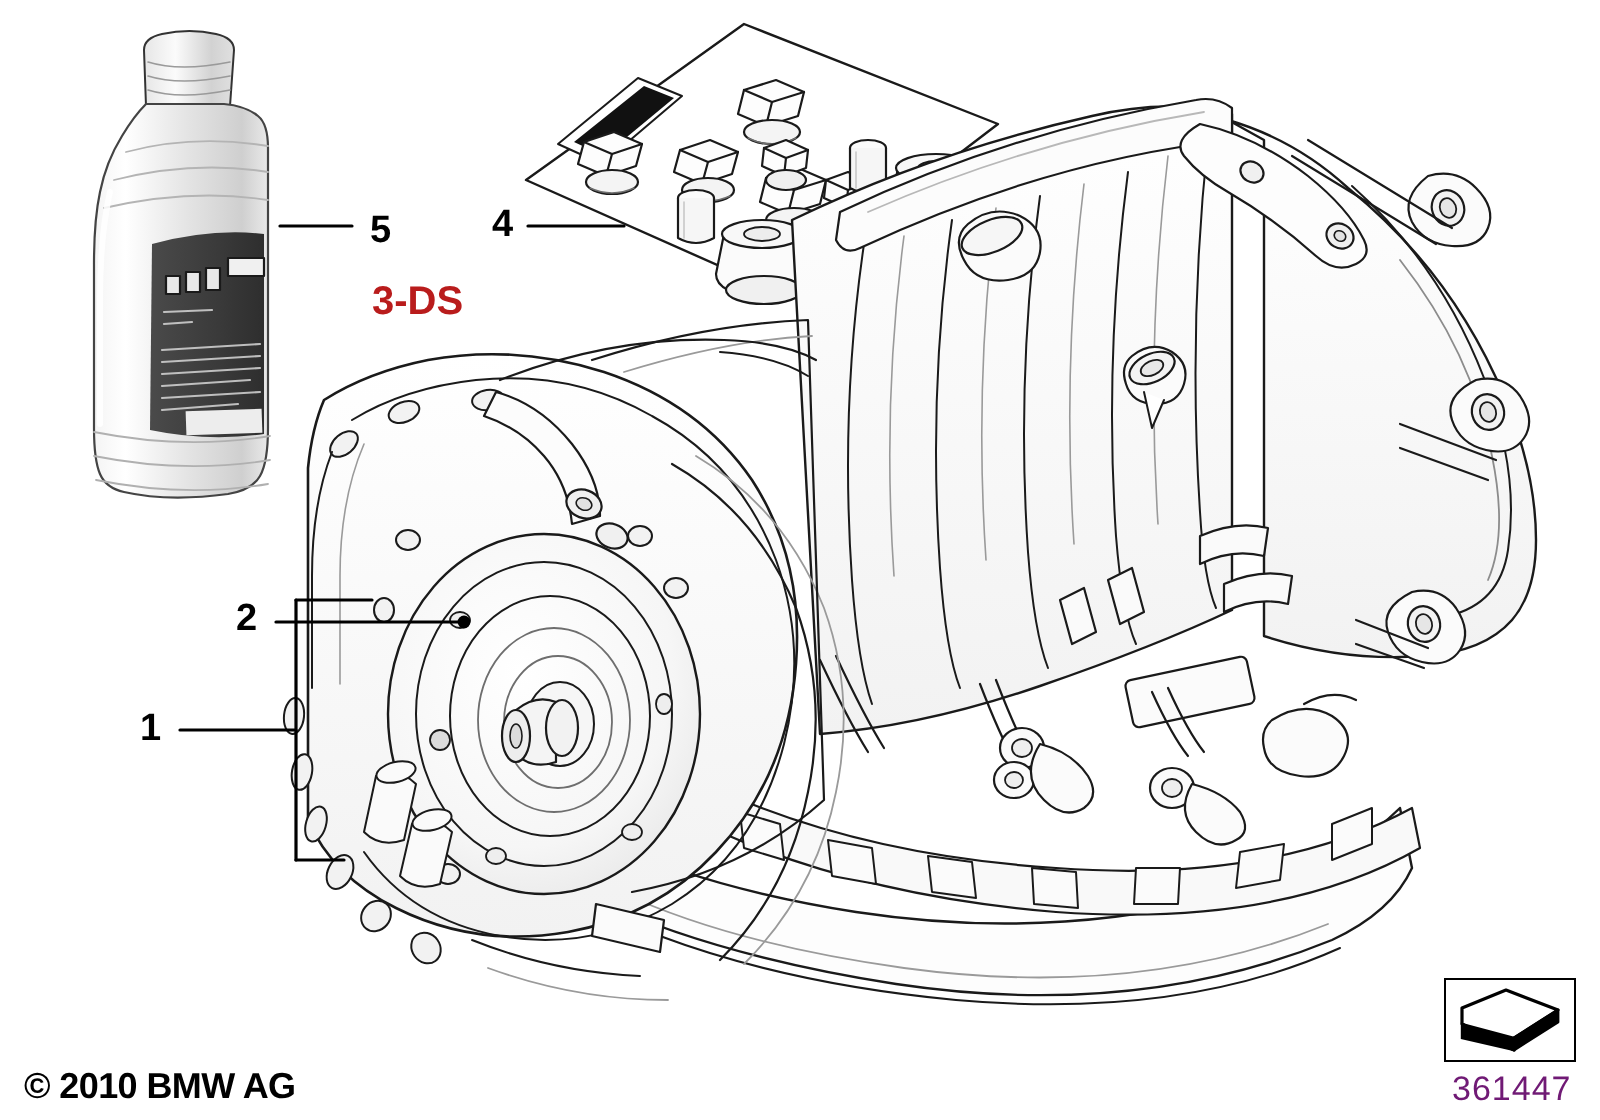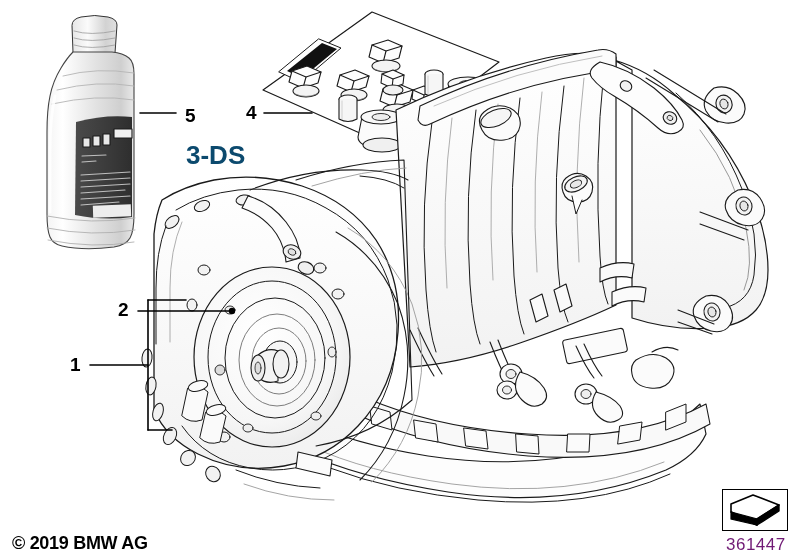--- a/index.html
+++ b/index.html
@@ -20,23 +20,23 @@
     font-size:19px;
     color:#000;
     line-height:1;
     letter-spacing:-0.5px;
   }
   #label-3ds{
     position:absolute;
     left:186px;top:140px;
     font-family:"Liberation Sans", sans-serif;
     font-weight:bold;
-    font-size:26px;
+    font-size:20px;
     letter-spacing:0px;
-    color:#0c4a6e;
+    color:#b91c1c;
   }
   #copyright{
     position:absolute;
     left:12px;top:533px;
     font-family:"Liberation Sans", sans-serif;
     font-weight:bold;
     font-size:18px;
     color:#000;
     letter-spacing:-0.3px;
     white-space:nowrap;
@@ -449,21 +449,21 @@
     </g>
   </svg>
 
   <div class="callout" style="left:70px;top:355px;">1</div>
   <div class="callout" style="left:118px;top:300px;">2</div>
   <div class="callout" style="left:246px;top:103px;">4</div>
   <div class="callout" style="left:185px;top:106px;">5</div>
 
   <div id="label-3ds">3-DS</div>
 
-  <div id="copyright">© 2019 BMW AG</div>
+  <div id="copyright">© 2010 BMW AG</div>
 
   <div id="arrow-box">
     <svg width="64" height="40" viewBox="0 0 64 40">
       <path d="M8 22 L8 14 L30 5 L56 15 L34 29 L34 35 L8 22 Z" fill="#ffffff" stroke="#000" stroke-width="1.6" stroke-linejoin="round"></path>
       <path d="M8 22 L34 35 L34 29 L56 15 L56 21 L34 35" fill="#000" stroke="#000" stroke-width="1.4" stroke-linejoin="round"></path>
       <path d="M8 22 L8 29 L34 35 L34 29 Z" fill="#000" stroke="#000" stroke-width="1.2"></path>
     </svg>
   </div>
 
   <div id="partnum">361447</div>

